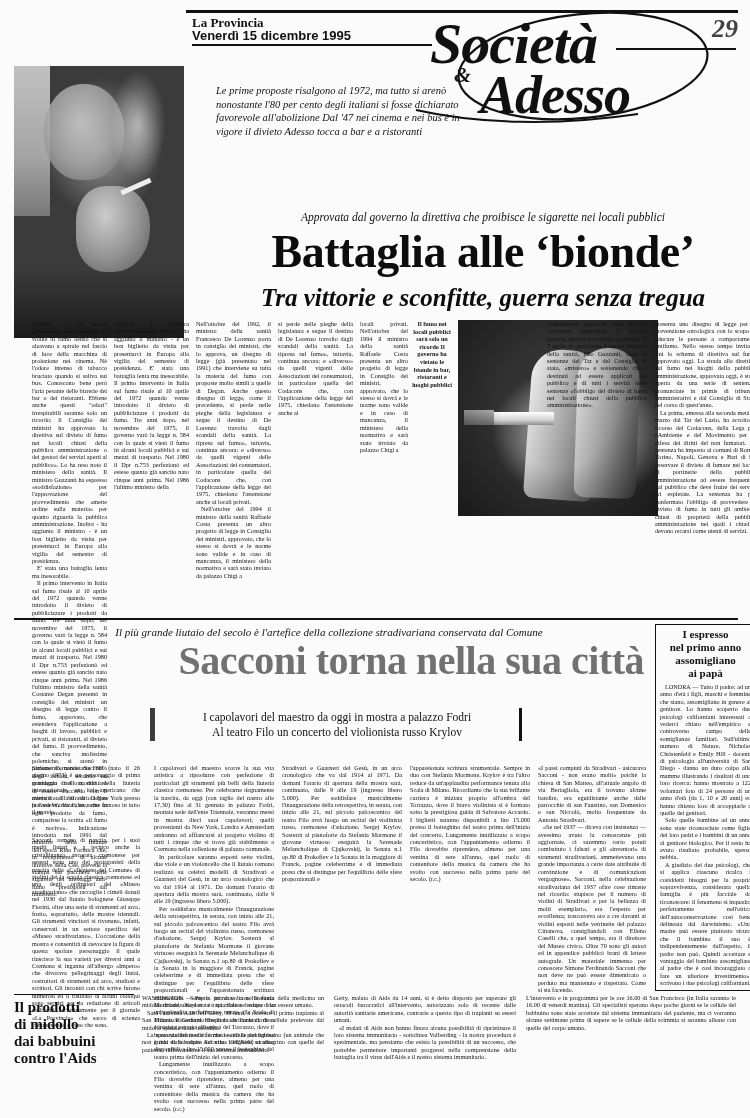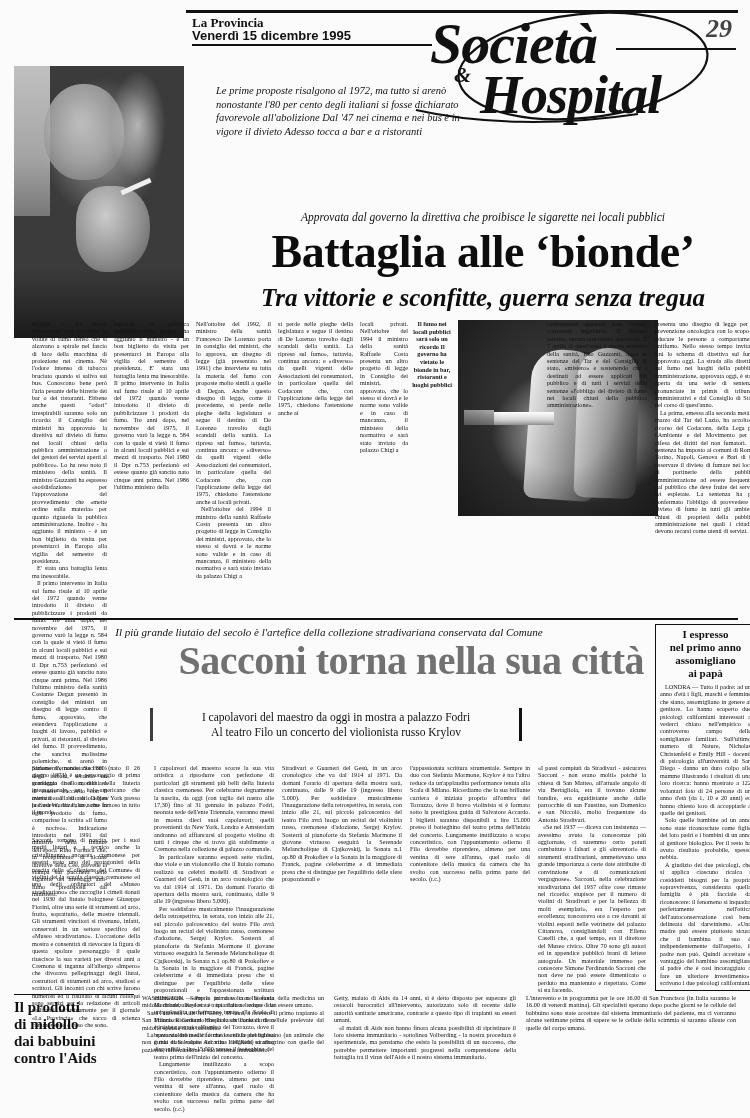--- a/index.html
+++ b/index.html
@@ -10,21 +10,21 @@
     box-sizing:border-box;padding:8px 12px 6px 14px;
     filter:grayscale(1);
   }
   
   .masthead{position:relative;height:58px;}
   .mast-rule{position:absolute;left:172px;right:0;top:2px;height:3px;background:#111;}
   .mast-left{position:absolute;left:178px;top:8px;}
   .mast-name{font-family:"Liberation Serif",serif;font-weight:bold;font-size:13px;letter-spacing:0;line-height:14px;color:#111;}
   .mast-date{font-family:"Liberation Sans",sans-serif;font-weight:bold;font-size:13px;line-height:11px;color:#111;}
   .mast-rule2{position:absolute;left:178px;width:240px;top:36px;height:2px;background:#111;}
-  .pagenum{position:absolute;right:6px;top:6px;font-family:"Liberation Serif",serif;font-weight:bold;font-style:italic;font-size:26px;color:#6d28d9;}
+  .pagenum{position:absolute;right:0;top:6px;font-family:"Liberation Serif",serif;font-weight:bold;font-style:italic;font-size:26px;color:#6d28d9;}
   .mast-rule3{position:absolute;right:2px;width:120px;top:40px;height:2px;background:#111;}
 
   .logo{position:absolute;right:0px;top:-2px;width:330px;height:135px;overflow:hidden;}
   .logo svg{position:absolute;left:0;top:0;}
   .logo .l1{position:absolute;left:22px;top:4px;font-family:"Liberation Serif",serif;font-style:italic;font-weight:bold;
         font-size:58px;color:#111;letter-spacing:-1px;}
   .logo .l2{position:absolute;left:46px;top:56px;font-family:"Liberation Serif",serif;font-style:italic;font-weight:bold;
         font-size:22px;color:#111;}
   .logo .l3{position:absolute;left:72px;top:58px;font-family:"Liberation Serif",serif;font-style:italic;font-weight:bold;
         font-size:54px;color:#111;letter-spacing:-1px;}
@@ -86,21 +86,21 @@
 
   
   .hr-thick{height:2px;background:#111;margin:4px 0 0 0;}
   .hr-thin{height:1px;background:#111;}
 
   
   .art2{position:relative;margin-top:6px;}
   .occh2{font-style:italic;font-size:11px;text-align:center;color:#111;width:630px;}
   .title2{font-weight:bold;font-size:40px;line-height:46px;text-align:right;color:#8b5cf6;width:630px;letter-spacing:-.5px;}
 
-  .deck{position:absolute;left:136px;top:82px;width:372px;border-left:3px solid #b91c1c;border-right:3px solid #111;
+  .deck{position:absolute;left:136px;top:82px;width:372px;border-left:5px solid #b91c1c;border-right:3px solid #111;
      padding:2px 6px;box-sizing:border-box;text-align:center;}
   .deck .d1,.deck .d2{font-size:11.5px;line-height:14.5px;color:#111;}
 
   .byline{font-size:6.2px;line-height:7.4px;text-align:justify;}
 
   
   .rail{position:absolute;left:641px;top:-2px;width:101px;border:1px solid #111;box-sizing:border-box;padding:3px 4px;}
   .rail h3{margin:0 0 3px 0;font-weight:bold;font-size:11px;line-height:13px;text-align:center;color:#111;}
   .rail .rtxt{font-size:6.2px;line-height:7.4px;text-align:justify;color:#121212;}
   .rail .rtxt p{margin:0;text-indent:5px;}
@@ -127,21 +127,21 @@
     <div class="pagenum">29</div>
     <div class="mast-rule3"></div>
 
     <div class="logo">
       <svg width="330" height="135" viewBox="0 0 330 135">
         <ellipse cx="175" cy="60" rx="125" ry="52" fill="none" stroke="#111" stroke-width="2.2" transform="rotate(-6 175 60)"></ellipse>
         <path d="M8 104 C 70 118, 150 120, 230 108" fill="none" stroke="#111" stroke-width="2"></path>
       </svg>
       <div class="l1">Società</div>
       <div class="l2">&amp;</div>
-      <div class="l3">Hospital</div>
+      <div class="l3">Adesso</div>
     </div>
   </div>
 
   <div class="topwrap">
     <div class="photo-main">
       <div class="p-win"></div>
       <div class="p-face"></div>
       <div class="p-smoke"></div>
       <div class="p-hand"></div>
       <div class="p-cig"></div>

